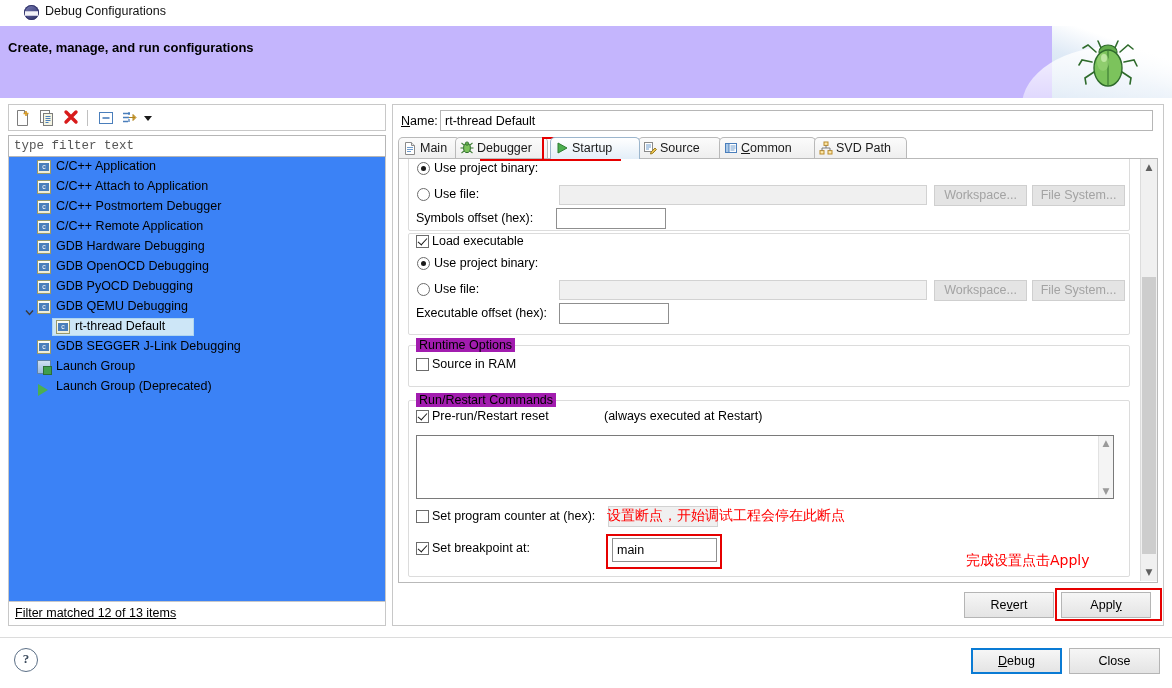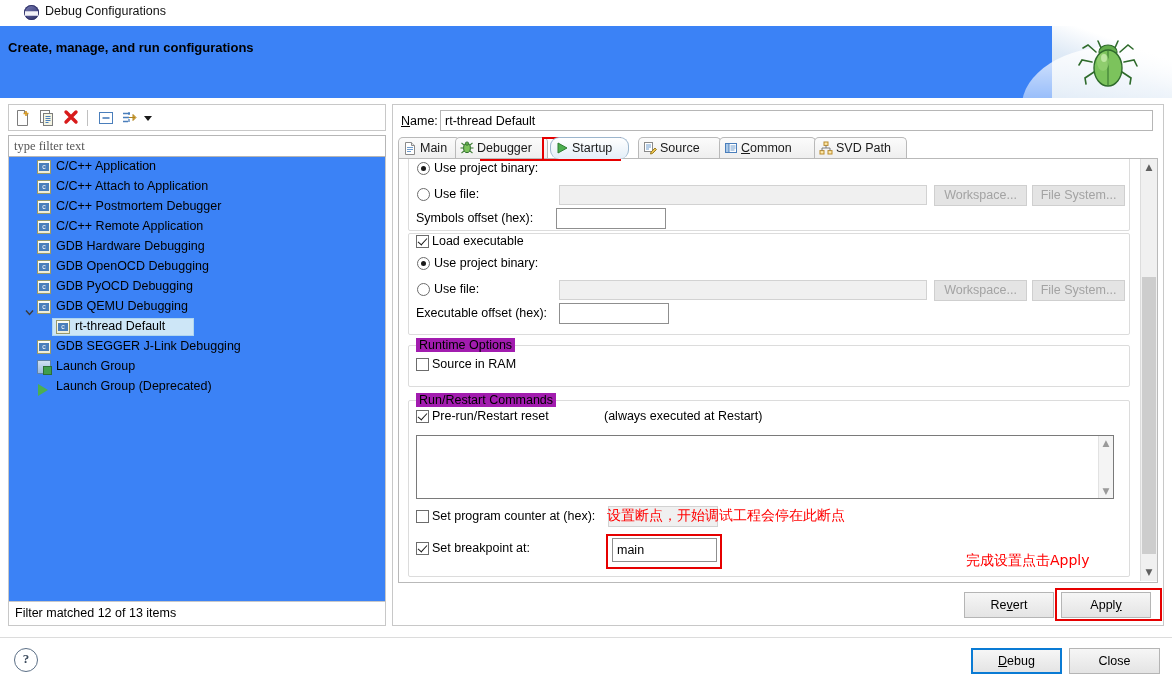--- a/index.html
+++ b/index.html
@@ -36,21 +36,21 @@
   }
   .win-close {
     position: absolute; right: 0px; top: 0px; width: 38px; height: 26px;
     font-size: 15px; color: #333; text-align: center; line-height: 26px;
     cursor: pointer; font-family: "DejaVu Sans", sans-serif;
   }
 
   
   .header {
     position: absolute; left: 0; top: 26px; width: 1172px; height: 72px;
-    background: #3b82f6; overflow:hidden;
+    background: #c4b5fd; overflow:hidden;
   }
   .header-title {
     position: absolute; left: 8px; top: 14px;
     font-size: 13px; font-weight: bold; color: #000;
   }
   .banner {
     position: absolute; right: 0; top: 0px; width: 120px; height: 72px;
     background: linear-gradient(200deg,#ffffff 0%, #ffffff 30%, #dfeaf6 58%, #c9dcf0 100%);
   }
   .banner .swoosh{
@@ -65,21 +65,21 @@
     position: absolute; left: 8px; top: 104px; width: 378px; height: 27px;
     background: #ffffff; border: 1px solid #c8c8c8; box-sizing: border-box;
   }
   .tb-icon { position: absolute; top: 4px; width: 18px; height: 18px; cursor: pointer; }
   .tb-sep  { position: absolute; top: 5px; width: 1px; height: 16px; background: #c0c0c0; }
 
   .filter-input {
     position: absolute; left: 8px; top: 135px; width: 378px; height: 22px;
     border: 1px solid #b6b6b6; box-sizing: border-box; background: #fff;
     padding: 2px 5px; font-size: 12.5px; color: #14532d;
-    font-family: Liberation Serif, serif;
+    font-family: Liberation Mono, monospace;
   }
   .filter-input::placeholder { color:#565656; opacity:1; }
 
   .tree {
     position: absolute; left: 8px; top: 157px; width: 378px; height: 445px;
     border: 1px solid #c8c8c8; border-top: none; box-sizing: border-box;
     background: #3b82f6; overflow: hidden;
   }
   .tree-row {
     position: relative; height: 20px; line-height: 20px; white-space: nowrap;
@@ -113,21 +113,21 @@
   }
   .play-tri {
     position:absolute; top:4px; width:0; height:0;
     border-left: 10px solid #4caf50;
     border-top: 6px solid transparent;
     border-bottom: 6px solid transparent;
   }
   .filter-status {
     position: absolute; left: 8px; top: 602px; width: 378px; height: 24px;
     border: 1px solid #c8c8c8; border-top:none; box-sizing: border-box;
-    background: #ffffff; font-size: 12.5px; padding: 4px 0 0 6px;
+    background: #ffffff; font-size: 12.5px; padding: 4px 0 0 6px; text-decoration: underline;
   }
 
   
   .right-panel {
     position: absolute; left: 392px; top: 104px; width: 772px; height: 522px;
     border: 1px solid #c8c8c8; box-sizing: border-box; background: #ffffff;
   }
   .name-row { position:absolute; left:0; top:0; width:770px; height:30px; }
   .name-lbl { position: absolute; left: 8px; top: 9px; font-size: 12.5px; }
   .name-lbl u { text-decoration: underline; }
@@ -458,21 +458,21 @@
                 <path d="M11 7 L13.5 7"></path>
                 <path d="M10 10 L12.5 12"></path>
             </g>
             <ellipse cx="7" cy="7" rx="3.4" ry="4.6" fill="#7cc35c" stroke="#2f6b2c"></ellipse>
             <circle cx="7" cy="2.6" r="1.7" fill="#63ad4b" stroke="#2f6b2c" stroke-width="0.8"></circle>
           </svg>
         </span>
         <span>Debugger</span>
       </div>
 
-      <div class="tab active" style="left:152px;width:79px;border-radius:9px;">
+      <div class="tab active" style="left:152px;width:90px;">
         <span class="ticon">
           <svg width="14" height="14" viewBox="0 0 14 14">
             <path d="M3 2 L12 7 L3 12 z" fill="#4caf50" stroke="#2e7d32"></path>
           </svg>
         </span>
         <span>Startup</span>
       </div>
 
       <div class="tab" style="left:240px;width:83px;">
         <span class="ticon">

